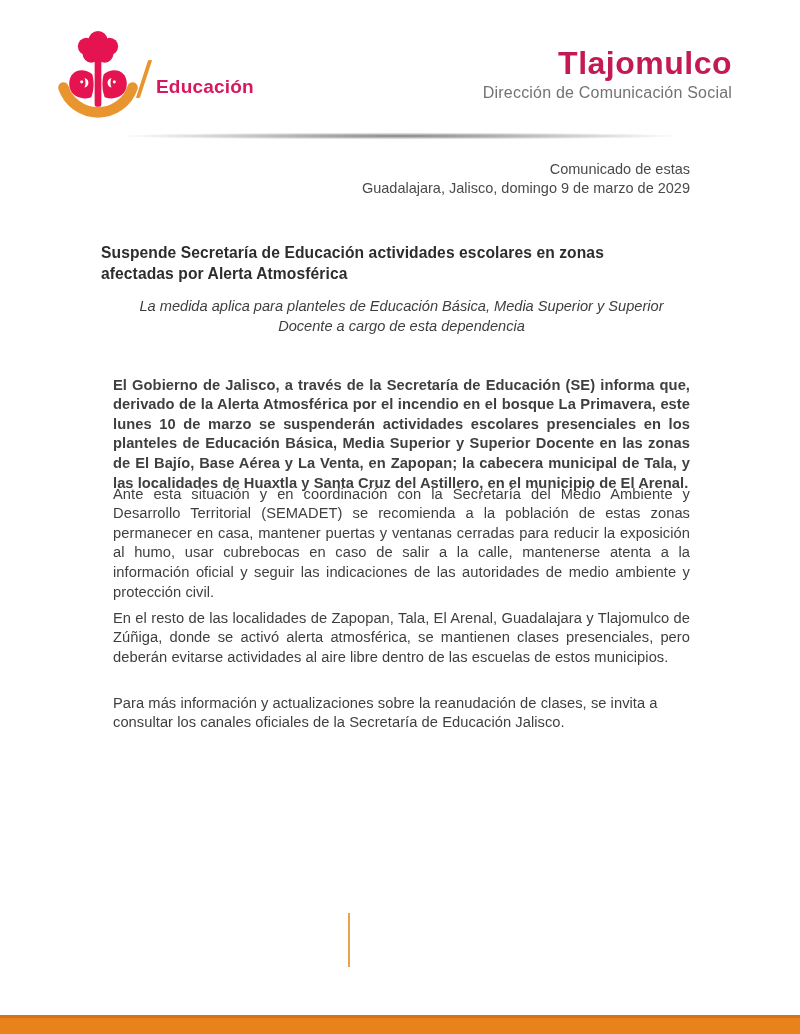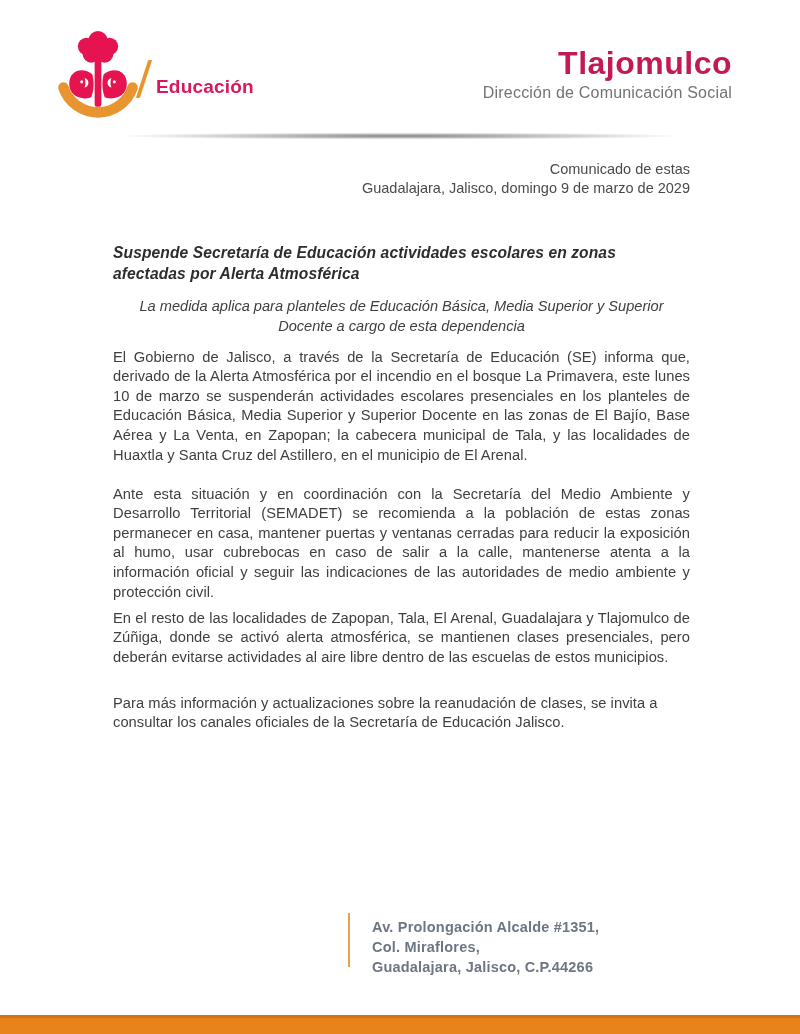--- a/index.html
+++ b/index.html
@@ -15,24 +15,24 @@
   .title-main{font-size:32px;font-weight:800;color:#C31A55;letter-spacing:.5px;line-height:1.1;}
   .title-sub{font-size:16px;color:#737373;margin-top:3px;letter-spacing:.2px;}
 
   .divider-shadow{position:absolute;left:18px;right:18px;top:131px;height:10px;
     background:radial-gradient(ellipse 50% 48% at 50% 50%, rgba(95,95,95,.78), rgba(95,95,95,0) 74%);}
 
   
   .meta{position:absolute;right:110px;top:160px;text-align:right;color:#4a4a4a;font-size:14.5px;line-height:19px;}
 
   
-  .headline{position:absolute;left:113px;top:242px;width:580px;font-size:15.6px;font-weight:bold;color:#2d2d2d;line-height:21px;letter-spacing:.1px;font-style:italic;}
+  .headline{position:absolute;left:101px;top:242px;width:580px;font-size:15.6px;font-weight:bold;color:#2d2d2d;line-height:21px;letter-spacing:.1px;}
   .subhead{position:absolute;left:113px;top:296px;width:577px;text-align:center;font-style:italic;font-size:14.6px;color:#3e3e3e;line-height:20px;}
   .para{position:absolute;left:113px;width:577px;font-size:14.7px;color:#3f3f3f;line-height:19.6px;text-align:justify;letter-spacing:.05px;}
-  .p1{top:333px;}
+  .p1{top:361px;font-weight:bold;}
   .p2{top:470px;}
   .p3{top:594px;}
   .p4{top:679px;text-align:left;}
 
   
   .crest{position:absolute;left:230px;top:898px;width:108px;text-align:center;color:#6d7683;}
   .crest svg{display:block;margin:0 auto;}
   .crest-name{font-size:19px;font-weight:bold;letter-spacing:2.5px;color:#6d7683;margin-top:2px;}
   .crest-sub{font-size:6.5px;font-weight:bold;letter-spacing:1.6px;color:#8a93a0;margin-top:2px;}
   .footer-divider{position:absolute;left:348px;top:913px;width:2px;height:54px;background:#EAA14C;}
@@ -96,20 +96,15 @@
   <div class="subhead">La medida aplica para planteles de Educación Básica, Media Superior y Superior Docente a cargo de esta dependencia</div>
 
   <p class="para p1">El Gobierno de Jalisco, a través de la Secretaría de Educación (SE) informa que, derivado de la Alerta Atmosférica por el incendio en el bosque La Primavera, este lunes 10 de marzo se suspenderán actividades escolares presenciales en los planteles de Educación Básica, Media Superior y Superior Docente en las zonas de El Bajío, Base Aérea y La Venta, en Zapopan; la cabecera municipal de Tala, y las localidades de Huaxtla y Santa Cruz del Astillero, en el municipio de El Arenal.</p>
   <p class="para p2">Ante esta situación y en coordinación con la Secretaría del Medio Ambiente y Desarrollo Territorial (SEMADET) se recomienda a la población de estas zonas permanecer en casa, mantener puertas y ventanas cerradas para reducir la exposición al humo, usar cubrebocas en caso de salir a la calle, mantenerse atenta a la información oficial y seguir las indicaciones de las autoridades de medio ambiente y protección civil.</p>
   <p class="para p3">En el resto de las localidades de Zapopan, Tala, El Arenal, Guadalajara y Tlajomulco de Zúñiga, donde se activó alerta atmosférica, se mantienen clases presenciales, pero deberán evitarse actividades al aire libre dentro de las escuelas de estos municipios.</p>
   <p class="para p4">Para más información y actualizaciones sobre la reanudación de clases, se invita a consultar los canales oficiales de la Secretaría de Educación Jalisco.</p>
 
 
   <div class="footer-divider"></div>
 
-  <div class="address">
-    <div>Av. Prolongación Alcalde #1351,</div>
-    <div>Col. Miraflores,</div>
-    <div>Guadalajara, Jalisco, C.P.44266</div>
-  </div>
 
   <div class="bottom-bar"></div>
 </div>
 
 </body></html>

